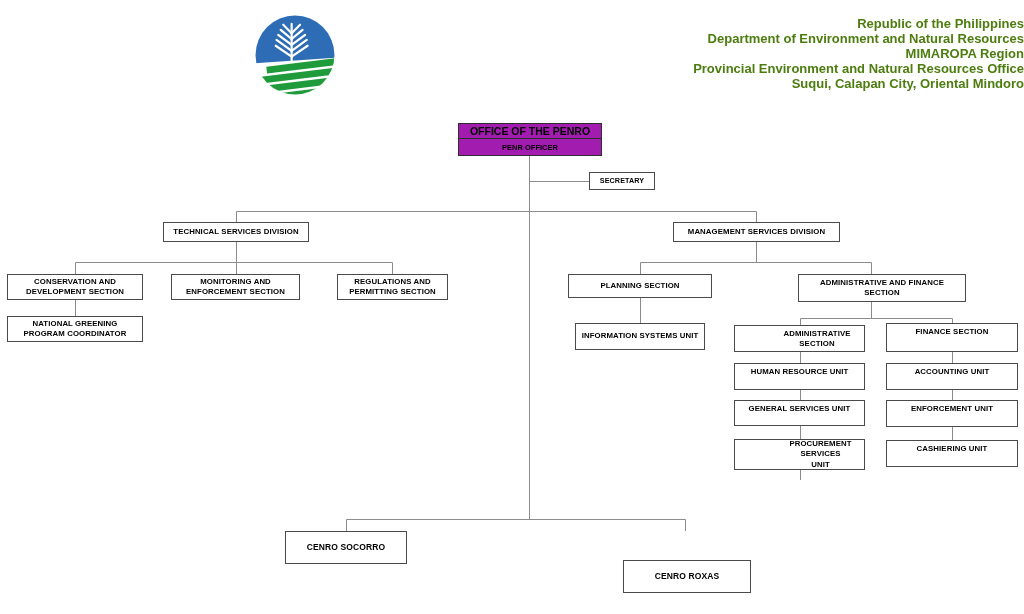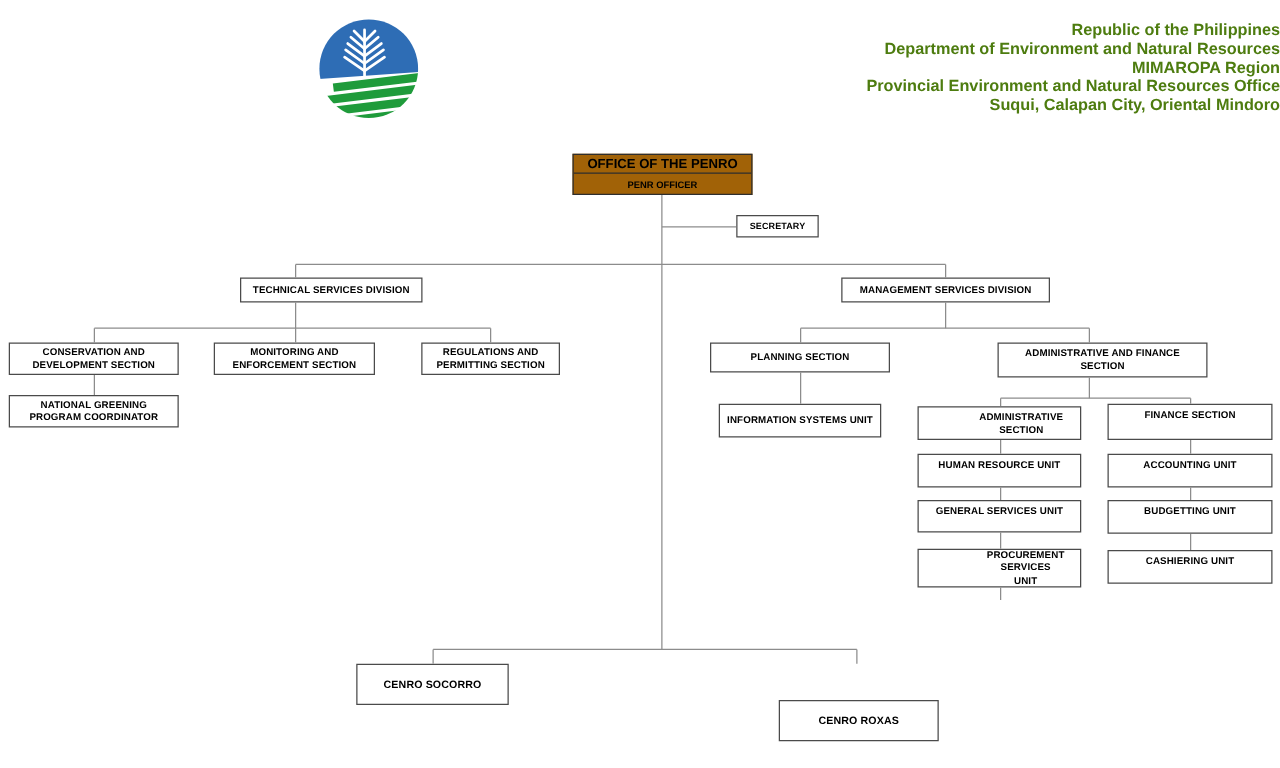--- a/index.html
+++ b/index.html
@@ -24,21 +24,21 @@
     display:flex; align-items:center; justify-content:center;
     text-align:center; font-weight:bold; font-size:7.8px; line-height:1.3;
     white-space:pre-line; letter-spacing:0.1px;
   }
   .node.top { align-items:flex-start; padding-top:3px; }
   .node.big { font-size:8.5px; }
   .node.small { font-size:7.2px; }
   
   .penro {
     position:absolute; left:458px; top:123px; width:144px; height:33px;
-    box-sizing:border-box; background:#a16207; border:1px solid #2e2e2e;
+    box-sizing:border-box; background:#a21caf; border:1px solid #2e2e2e;
     display:flex; flex-direction:column;
   }
   .penro-title {
     flex:0 0 14px; display:flex; align-items:center; justify-content:center;
     font-weight:bold; font-size:10.5px; border-bottom:1px solid #2e2e2e;
   }
   .penro-officer {
     flex:1; display:flex; align-items:center; justify-content:center;
     font-weight:bold; font-size:7.5px;
   }
@@ -121,21 +121,21 @@
     <line x1="685.5" y1="519.5" x2="685.5" y2="531"></line>
   </svg>
 
   <div class="penro">
     <div class="penro-title">OFFICE OF THE PENRO</div>
     <div class="penro-officer">PENR OFFICER</div>
   </div>
 
   <div class="node small" style="left:589px; top:172px; width:66px; height:18px;">SECRETARY</div>
 
-  <div class="node" style="left:163px; top:222px; width:146px; height:20px;margin-left:29px;">TECHNICAL SERVICES DIVISION</div>
+  <div class="node" style="left:163px; top:222px; width:146px; height:20px;">TECHNICAL SERVICES DIVISION</div>
 
   <div class="node" style="left:673px; top:222px; width:167px; height:20px;">MANAGEMENT SERVICES DIVISION</div>
 
   <div class="node" style="left:7px; top:274px; width:136px; height:26px;">CONSERVATION AND
 DEVELOPMENT SECTION</div>
 
   <div class="node" style="left:171px; top:274px; width:129px; height:26px;">MONITORING AND
 ENFORCEMENT SECTION</div>
 
   <div class="node" style="left:337px; top:274px; width:111px; height:26px;">REGULATIONS AND
@@ -154,21 +154,21 @@
   <div class="node top" style="left:734px; top:325px; width:131px; height:27px;padding-left:35px;">ADMINISTRATIVE SECTION</div>
 
   <div class="node top" style="left:886px; top:323px; width:132px; height:29px;">FINANCE SECTION</div>
 
   <div class="node top" style="left:734px; top:363px; width:131px; height:27px;">HUMAN RESOURCE UNIT</div>
 
   <div class="node top" style="left:886px; top:363px; width:132px; height:27px;">ACCOUNTING UNIT</div>
 
   <div class="node top" style="left:734px; top:400px; width:131px; height:26px;">GENERAL SERVICES UNIT</div>
 
-  <div class="node top" style="left:886px; top:400px; width:132px; height:27px;">BUDGETTING UNIT</div>
+  <div class="node top" style="left:886px; top:400px; width:132px; height:27px;">ENFORCEMENT UNIT</div>
 
   <div class="node" style="left:734px; top:439px; width:131px; height:31px;padding-left:42px;">PROCUREMENT SERVICES
 UNIT</div>
 
   <div class="node top" style="left:886px; top:440px; width:132px; height:27px;">CASHIERING UNIT</div>
 
 
   <div class="node big" style="left:285px; top:531px; width:122px; height:33px;">CENRO SOCORRO</div>
 
   <div class="node big" style="left:623px; top:531px; width:128px; height:33px;margin-top:29px;">CENRO ROXAS</div>

